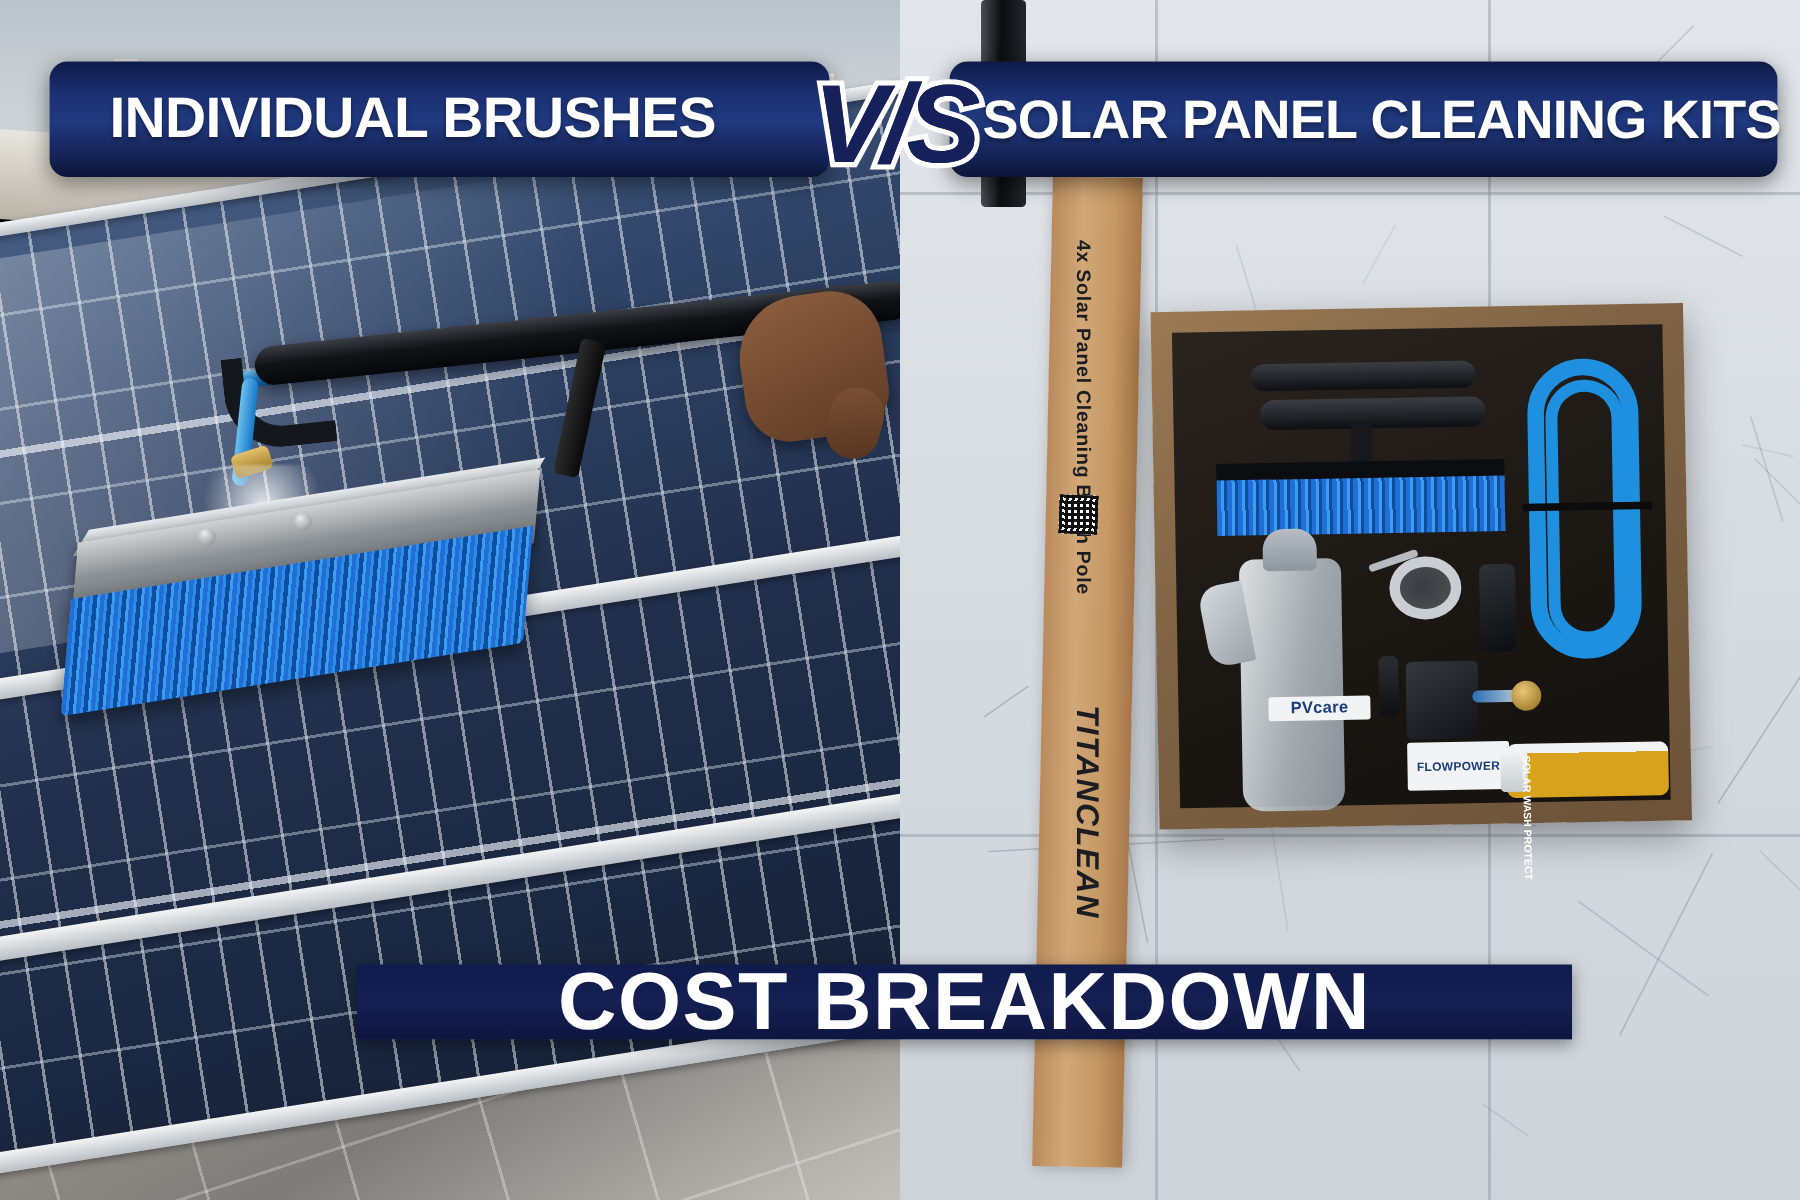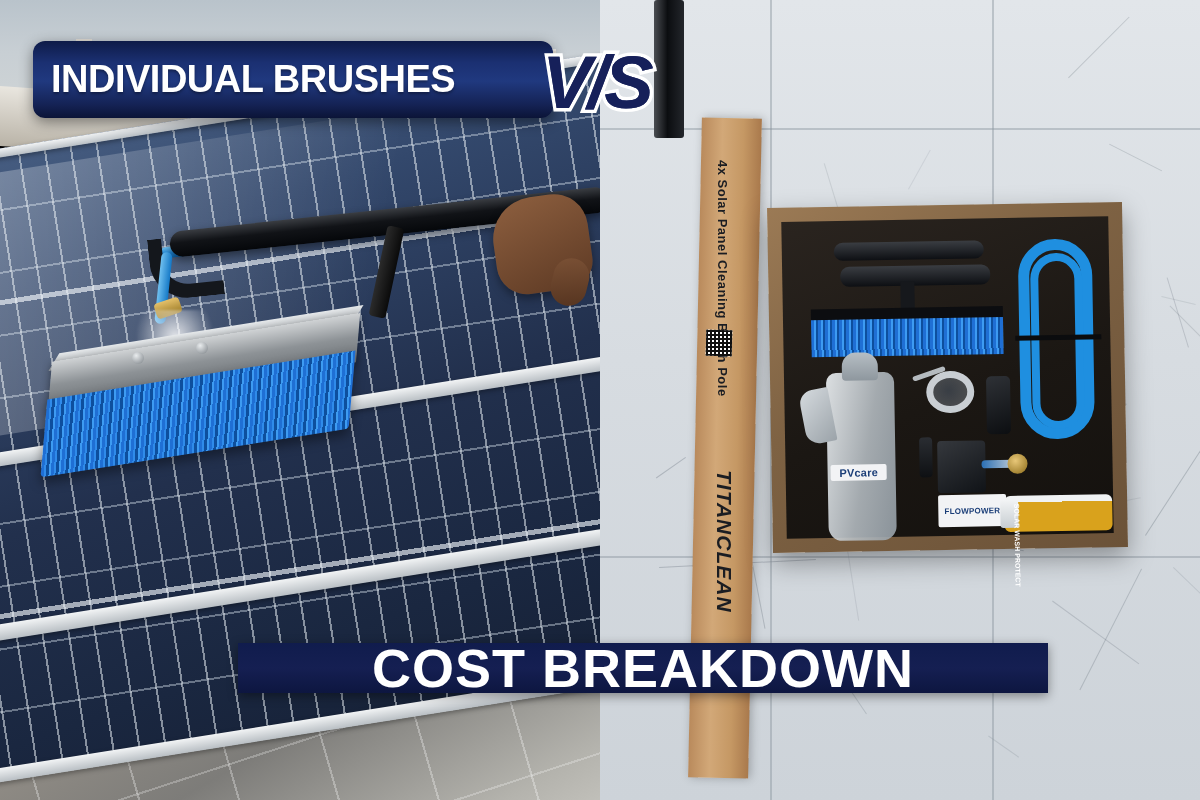--- a/index.html
+++ b/index.html
@@ -224,21 +224,21 @@
   .kit-remote { background:linear-gradient(160deg,#2e3136,#0c0e11); border-radius:5px; }
   .kit-fitting { background:radial-gradient(circle at 40% 35%,#e8c778,#8a6a18); border-radius:50%; }
 
   
   .banner-top {
     position:absolute; height:77px; border-radius:12px;
     background:linear-gradient(180deg,#0e1b48 0%,#1b3072 28%,#20397f 52%,#152356 82%,#0b1437 100%);
     box-shadow:0 4px 14px rgba(0,0,0,.45);
     display:flex; align-items:center;
   }
-  .banner-left  { left:33px;  width:520px; top:41px; padding-left:18px; }
+  .banner-left  { left:33px;  width:520px; top:41px; padding-left:40px; }
   .banner-right { left:633px; width:552px; top:41px; padding-left:22px; }
   .banner-top span {
     color:#fff; font-weight:700; font-size:38px; letter-spacing:-.5px;
     text-shadow:0 2px 3px rgba(0,0,0,.35); white-space:nowrap;
   }
   .banner-right span { font-size:36px; }
 
   .vs {
     position:absolute; left:536px; top:40px; width:120px; height:84px;
     display:flex; align-items:center; justify-content:center;
@@ -392,21 +392,21 @@
         <div class="kit kit-hose-coil" style="left:236px;top:22px;width:74px;height:200px;border-radius:40px;"></div>
         <div class="kit kit-hose-coil" style="left:248px;top:36px;width:52px;height:176px;border-radius:30px;border-width:8px;"></div>
         <div class="kit" style="left:232px;top:118px;width:86px;height:5px;background:#0b0c0e;"></div>
 
         <div class="kit kit-bottle" style="left:42px;top:152px;width:68px;height:168px;"></div>
         <div class="kit" style="left:58px;top:132px;width:36px;height:28px;
                     background:linear-gradient(180deg,#b6bec4,#8e979e);border-radius:14px 14px 4px 4px;"></div>
         <div class="kit" style="left:18px;top:168px;width:30px;height:54px;
                     background:linear-gradient(140deg,#d5dade,#9ba3a9);
                     border-radius:14px 2px 2px 14px;transform:rotate(-10deg);"></div>
-        <div class="kit kit-label" style="left:45px;top:244px;width:56px;height:16px;">PVcare</div>
+        <div class="kit kit-label" style="left:60px;top:244px;width:68px;height:16px;">PVcare</div>
 
         <div class="kit kit-funnel" style="left:142px;top:152px;width:48px;height:42px;"></div>
         <div class="kit" style="left:128px;top:152px;width:34px;height:5px;
                     background:rgba(220,228,234,.8);border-radius:3px;transform:rotate(-18deg);"></div>
 
         <div class="kit kit-remote" style="left:202px;top:158px;width:24px;height:58px;"></div>
 
         <div class="kit kit-pump" style="left:152px;top:222px;width:48px;height:52px;"></div>
         <div class="kit kit-label" style="left:152px;top:276px;width:68px;height:32px;font-size:8px;color:#1b3e78;">FLOWPOWER</div>
         <div class="kit" style="left:196px;top:242px;width:36px;height:8px;
@@ -428,18 +428,21 @@
     <span>INDIVIDUAL BRUSHES</span>
   </div>
 
   <div class="vs">
     <span>V/S</span>
   </div>
   <div class="vs-fill">
     <span>V/S</span>
   </div>
 
+  <div class="banner-top banner-right">
+    <span>SOLAR PANEL CLEANING KITS</span>
+  </div>
 
   <div class="banner-bottom">
     <span>COST BREAKDOWN</span>
   </div>
 
 </div>
 
 </body></html>

